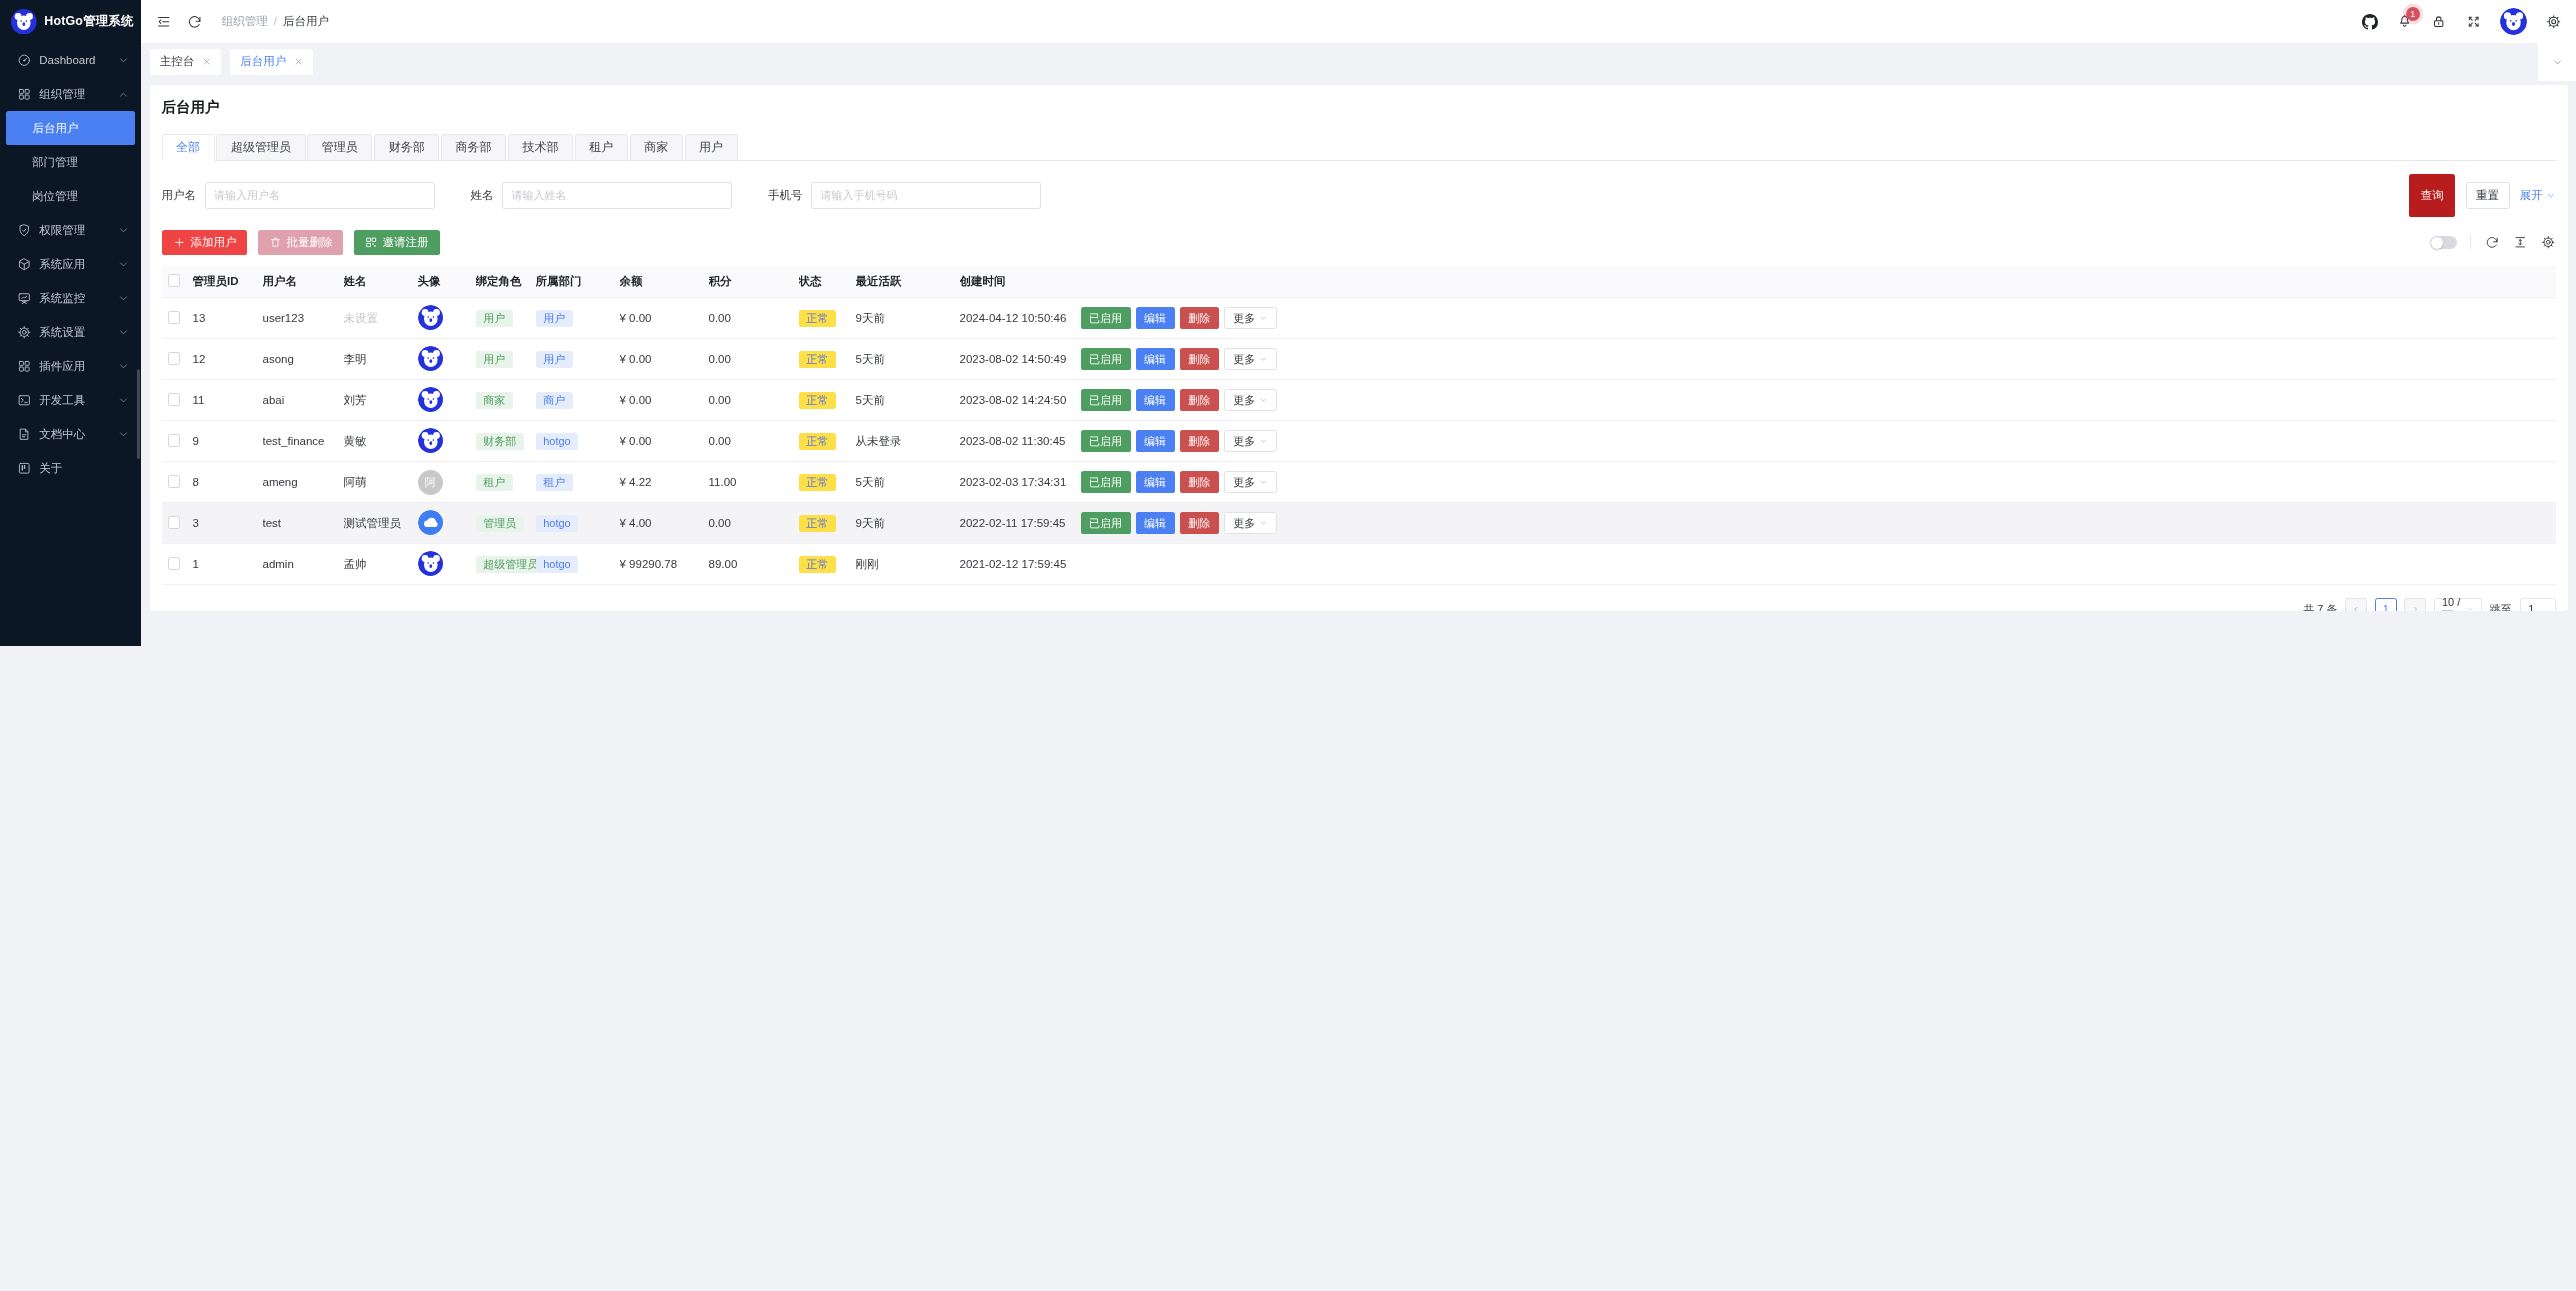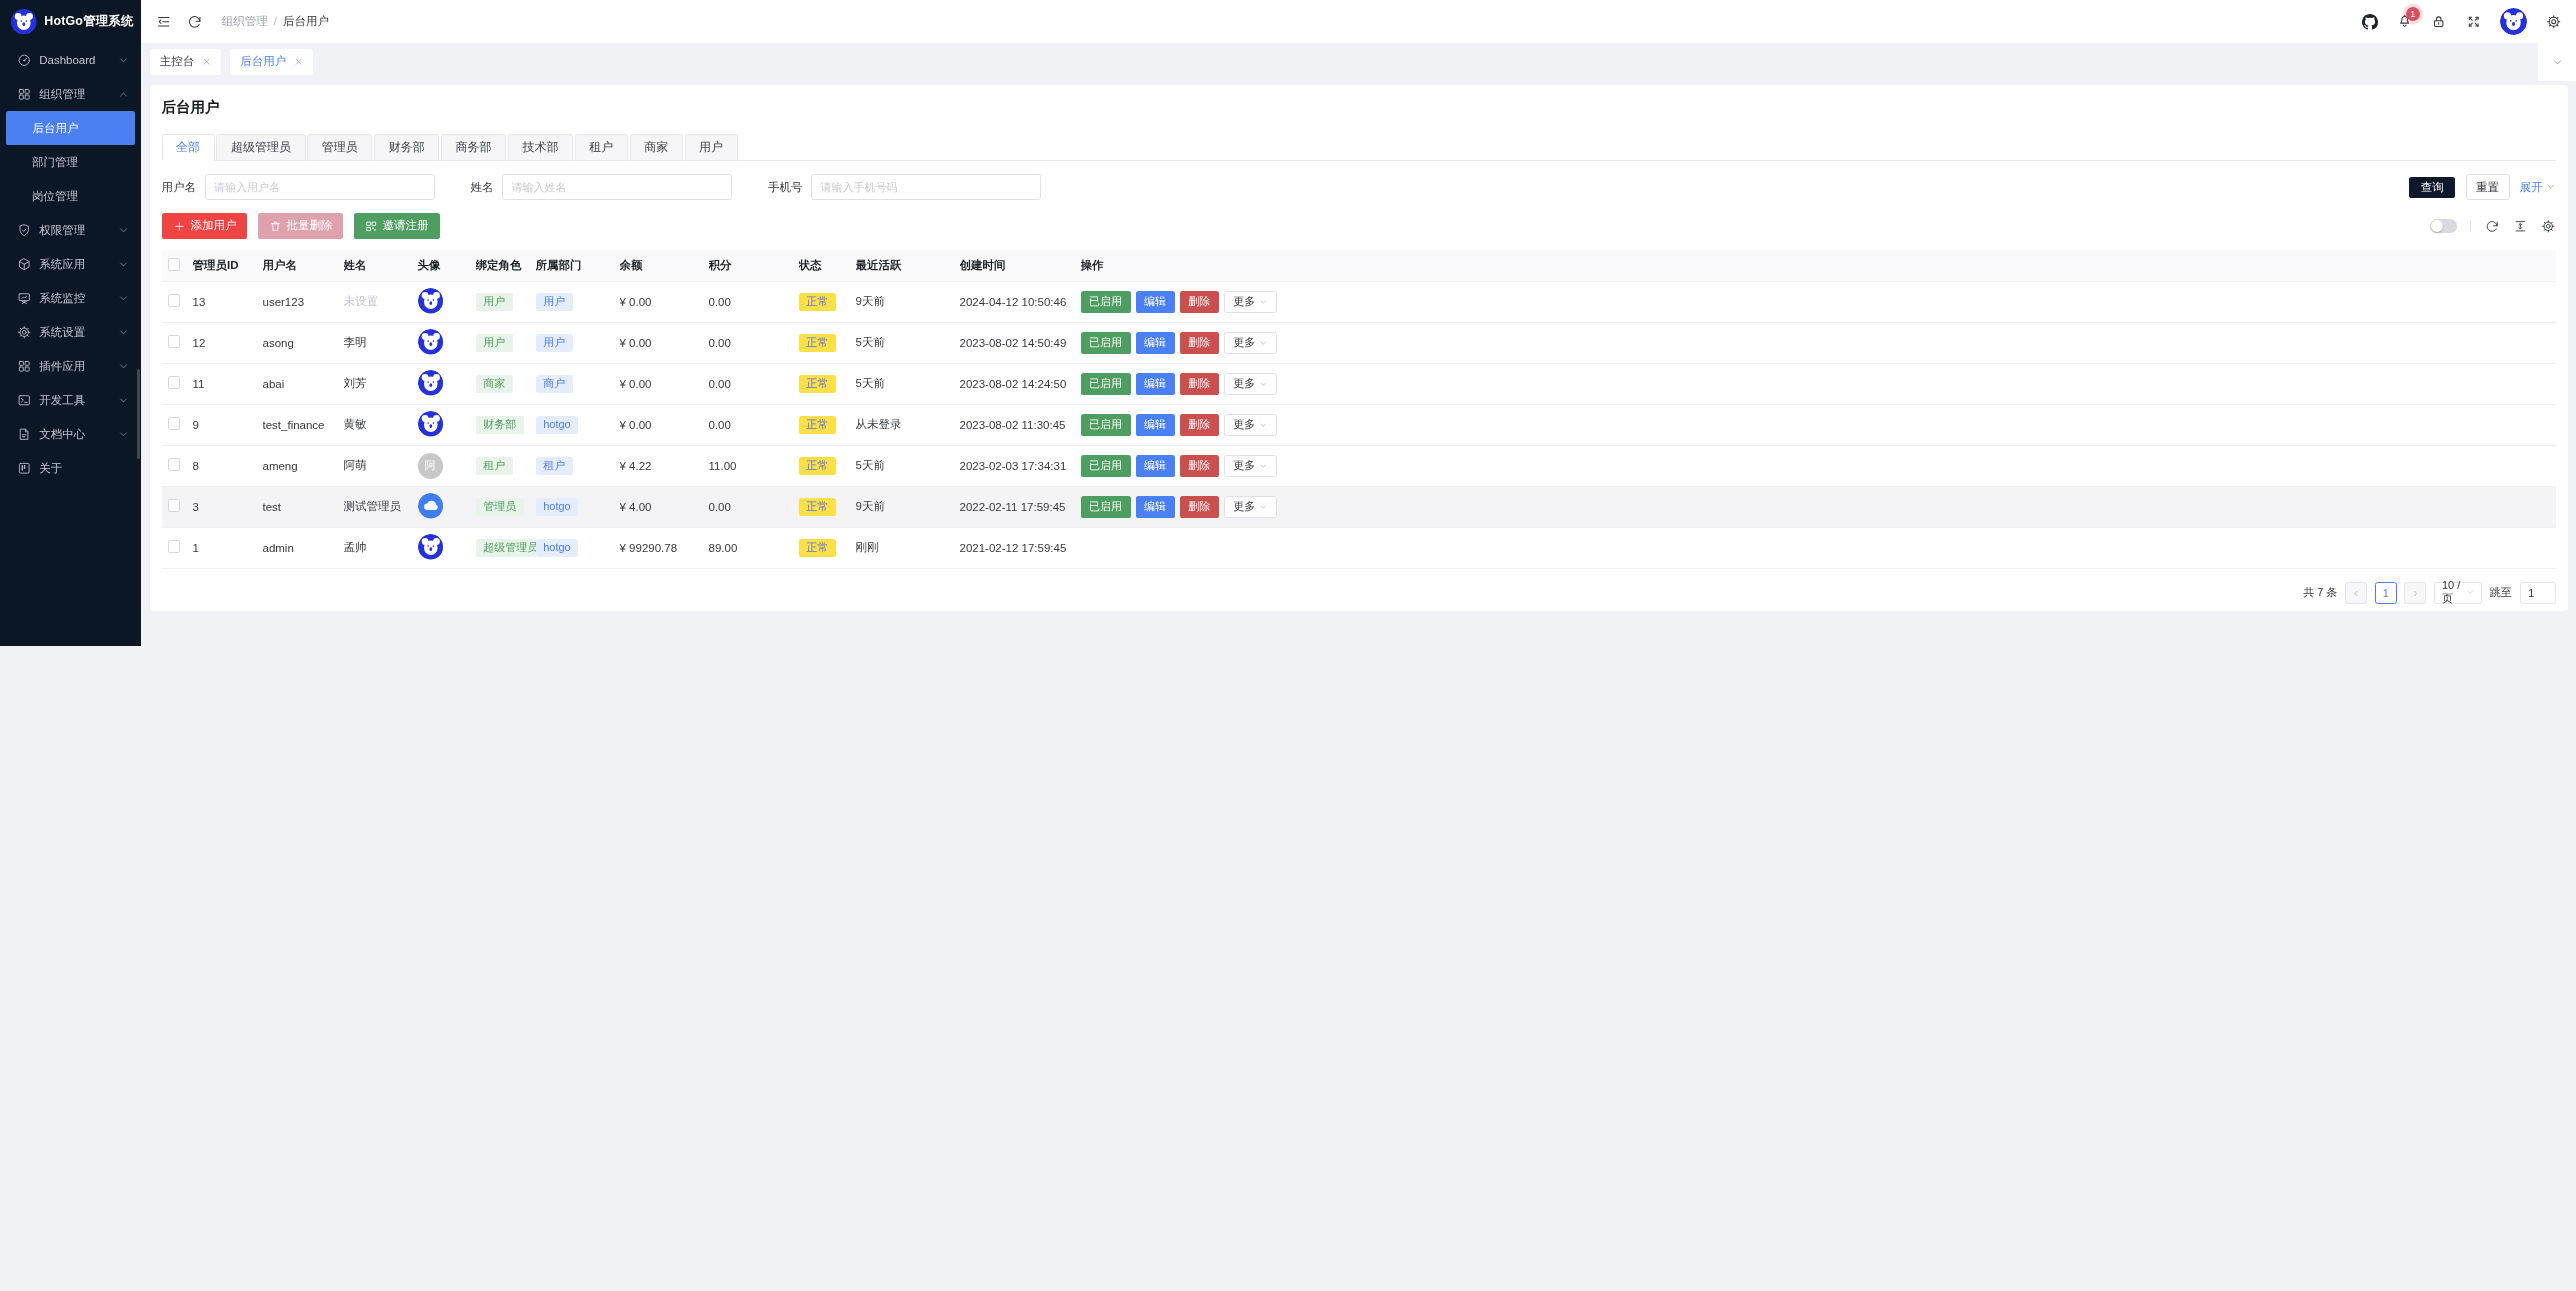--- a/index.html
+++ b/index.html
@@ -54,21 +54,21 @@
   .rtab { height:27px; line-height:25.6px; padding:0 13.6px; background:#f6f6f9; border:0.9px solid #e7e7ed; border-radius:2.6px 2.6px 0 0; color:#3c4046; font-size:12px; cursor:pointer; margin-right:1.7px; margin-bottom:-0.9px; }
   .rtab.active { background:#fff; color:#4b80f2; border-bottom-color:#fff; }
 
   .search-row { display:flex; align-items:center; margin-top:12.8px; }
   .sfield { display:flex; align-items:center; margin-right:36px; }
   .sfield label { color:#2f3338; margin-right:8.5px; white-space:nowrap; }
   .sfield input { width:230px; height:26.4px; border:0.9px solid #e0e1e7; border-radius:2.6px; padding:0 8.5px; font-size:11px; color:#35393e; outline:none; font-family:inherit; }
   .sfield input::placeholder { color:#c8cacf; }
   .search-actions { margin-left:auto; display:flex; align-items:center; gap:10.2px; }
   .btn { border:none; border-radius:2.6px; font-size:11.5px; cursor:pointer; font-family:inherit; display:inline-flex; align-items:center; justify-content:center; }
-  .btn-query { width:46px; height:21px; background:#0f172a; color:#fff;font-family:Liberation Serif, serif; }
+  .btn-query { width:46px; height:43px; background:#b91c1c; color:#fff;font-family:Liberation Serif, serif; }
   .btn-reset { width:44px; height:26.4px; background:#fff; border:0.9px solid #e0e1e7; color:#32363b; }
   .expand-link { color:#4b80f2; display:flex; align-items:center; gap:3.4px; cursor:pointer; }
   .expand-link .icon { width:9.4px; height:9.4px; }
 
   .toolbar { display:flex; align-items:center; margin-top:12.8px; gap:10.2px; }
   .tbtn { height:25.6px; padding:0 11px; color:#fff; gap:5.1px; }
   .tbtn .icon { width:12.8px; height:12.8px; }
   .tbtn-add { background:#ef4444; }
   .tbtn-del { background:#dfa2ad; cursor:not-allowed; }
   .tbtn-invite { background:#4f9e61; }
@@ -482,21 +482,20 @@
           <div class="cell c2">用户名</div>
           <div class="cell c3">姓名</div>
           <div class="cell c4">头像</div>
           <div class="cell c5">绑定角色</div>
           <div class="cell c6">所属部门</div>
           <div class="cell c7">余额</div>
           <div class="cell c8">积分</div>
           <div class="cell c9">状态</div>
           <div class="cell c10">最近活跃</div>
           <div class="cell c11">创建时间</div>
-          <div class="cell c12">操作</div>
         </div>
       <div id="tbody">
           <div class="trow">
             <div class="cell c0"><span class="checkbox"></span></div>
             <div class="cell c1">13</div>
             <div class="cell c2">user123</div>
             <div class="cell c3 muted">未设置</div>
             <div class="cell c4"><span class="avatar">
                 <svg viewBox="0 0 36 36">
                   <circle cx="18" cy="18" r="18" fill="#2531da"></circle>

